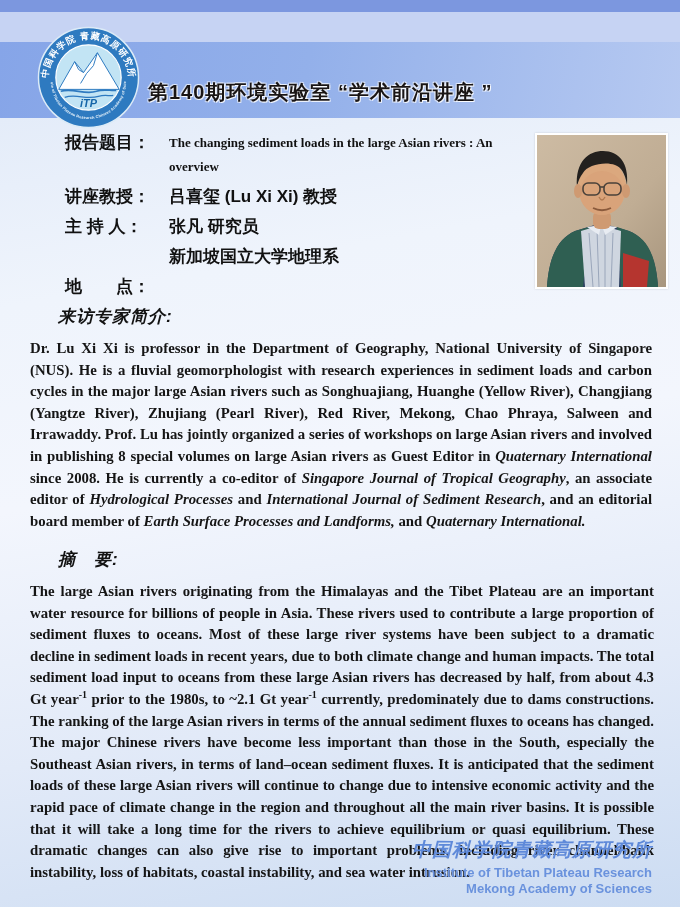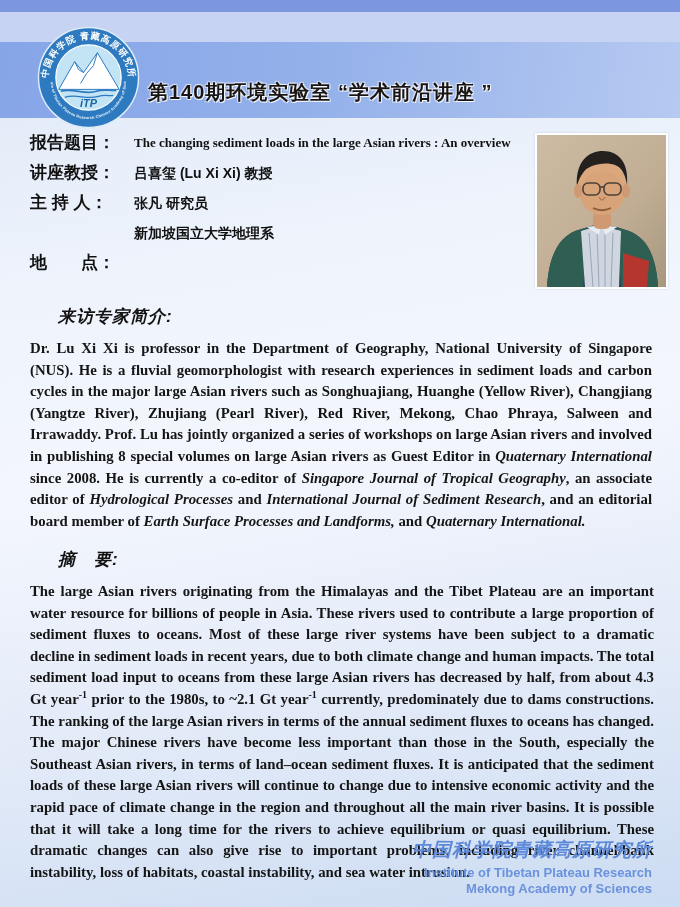--- a/index.html
+++ b/index.html
@@ -15,23 +15,23 @@
     background:linear-gradient(100deg,#86a5e8 0%,#93b0ea 45%,#b6c9f1 100%); }
 
   .logo { position:absolute; left:37px; top:26px; width:103px; height:103px; }
 
   .page-title { position:absolute; left:148px; top:57px; width:525px;
     font-size:20px; font-weight:800; letter-spacing:1px; color:#191515; white-space:nowrap;
     text-shadow:1px 1px 0 rgba(255,255,255,.85), -1px -1px 0 rgba(255,255,255,.55), 1px -1px 0 rgba(255,255,255,.55), -1px 1px 0 rgba(255,255,255,.55);margin-top:22px; }
 
   
   .info { position:absolute; left:30px; top:131px; width:500px; color:#111; }
-  .info-row { display:flex; margin-bottom:6px; }
+  .info-row { display:flex; margin-bottom:6px;margin-left:35px; }
   .info-label { width:104px; flex:0 0 104px; font-size:17px; font-weight:700; line-height:24px; white-space:nowrap; }
-  .info-value { flex:1; font-size:14px; font-weight:700; line-height:24px; }
+  .info-value { flex:1; font-size:17px; font-weight:700; line-height:24px; }
   .info-value.en { font-family:"Liberation Serif","DejaVu Serif",serif; font-size:13px; line-height:24px; }
 
   .photo { position:absolute; left:535px; top:133px; width:133px; height:156px;
     background:#fff; padding:2px; box-shadow:0 0 2px rgba(0,0,0,.15); }
   .photo svg { display:block; width:129px; height:152px; }
 
   
   .section-bio { position:absolute; left:30px; top:305px; width:622px; }
   .section-abstract { position:absolute; left:30px; top:548px; width:624px; }
   .sec-heading { font-size:17px; font-weight:800; font-style:italic; color:#121212; margin-bottom:10px; letter-spacing:1px;padding-left:28px; }

